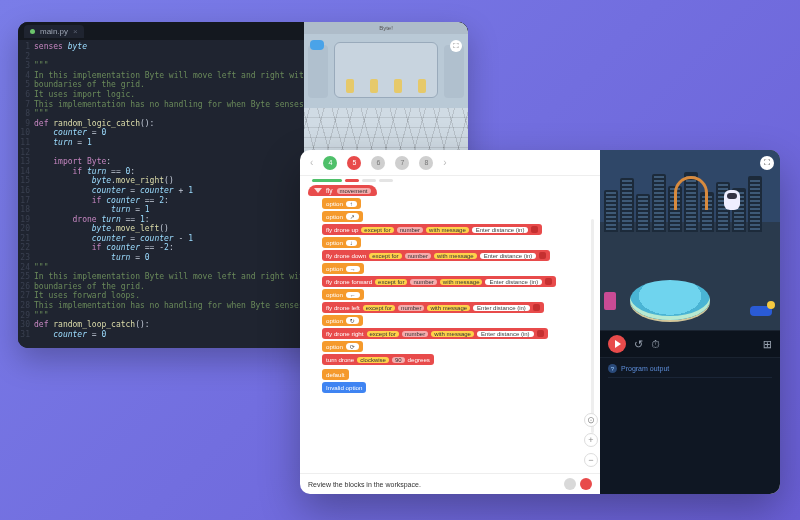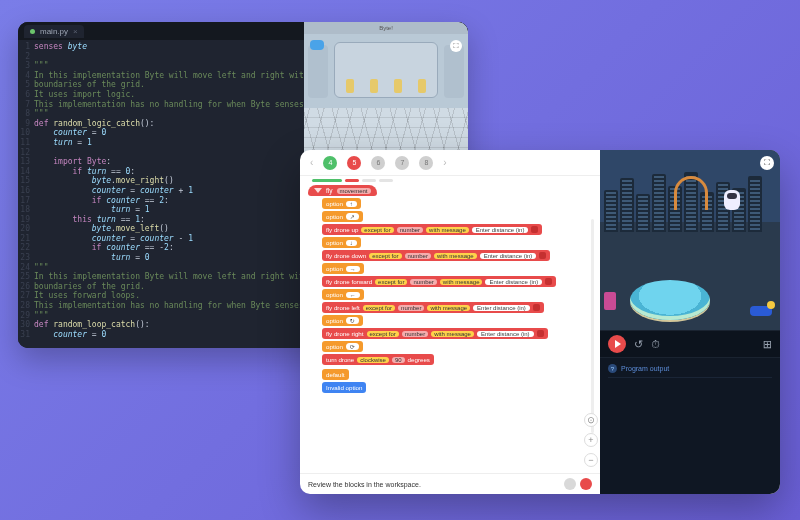--- a/index.html
+++ b/index.html
@@ -141,21 +141,21 @@
 <span class="c-key">def</span> <span class="c-fn">random_logic_catch</span>():
     <span class="c-id">counter</span> = <span class="c-num">0</span>
     <span class="c-id">turn</span> = <span class="c-num">1</span>
 
     <span class="c-key">import</span> <span class="c-key">Byte</span>:
         <span class="c-key">if</span> <span class="c-id">turn</span> == <span class="c-num">0</span>:
             <span class="c-id">byte</span>.<span class="c-fn">move_right</span>()
             <span class="c-id">counter</span> = <span class="c-id">counter</span> + <span class="c-num">1</span>
             <span class="c-key">if</span> <span class="c-id">counter</span> == <span class="c-num">2</span>:
                 <span class="c-id">turn</span> = <span class="c-num">1</span>
-        <span class="c-key">this</span> <span class="c-id">turn</span> == <span class="c-num">1</span>:
+        <span class="c-key">drone</span> <span class="c-id">turn</span> == <span class="c-num">1</span>:
             <span class="c-id">byte</span>.<span class="c-fn">move_left</span>()
             <span class="c-id">counter</span> = <span class="c-id">counter</span> - <span class="c-num">1</span>
             <span class="c-key">if</span> <span class="c-id">counter</span> == -<span class="c-num">2</span>:
                 <span class="c-id">turn</span> = <span class="c-num">0</span>
 <span class="c-cmt">"""</span>
 <span class="c-cmt">In this implementation Byte will move left and right within the</span>
 <span class="c-cmt">boundaries of the grid.</span>
 <span class="c-cmt">It uses forward loops.</span>
 <span class="c-cmt">This implementation has no handling for when Byte senses a ball.</span>
 <span class="c-cmt">"""</span>

